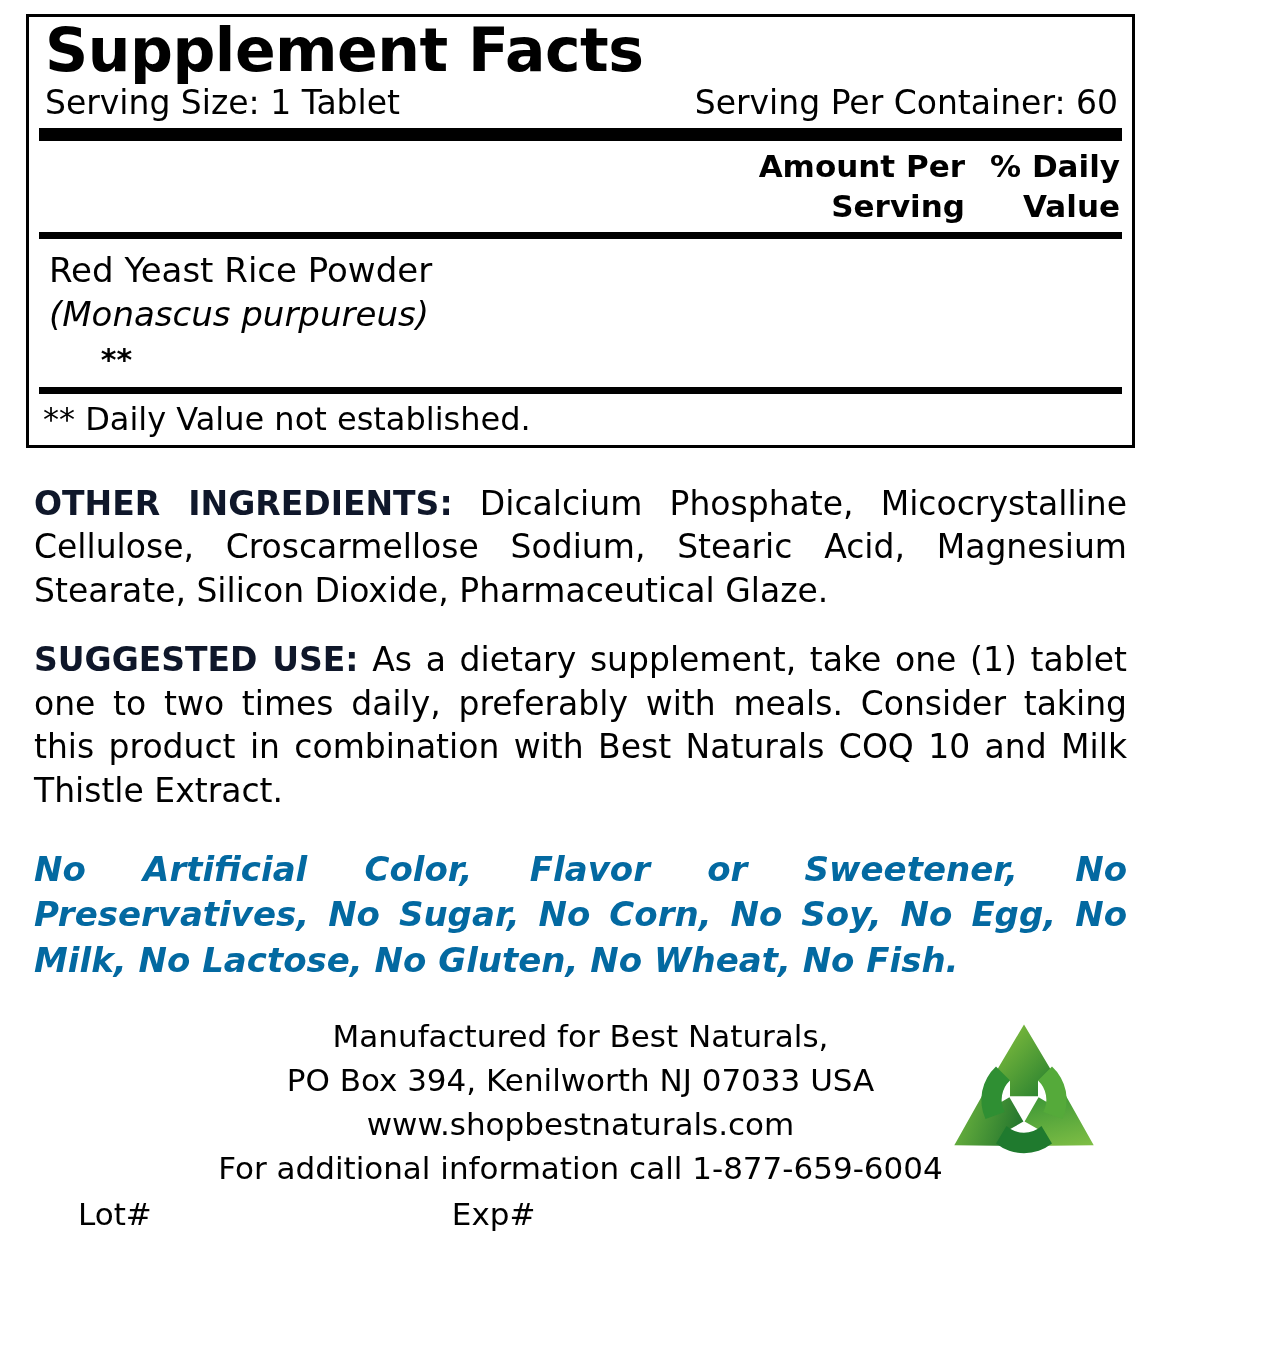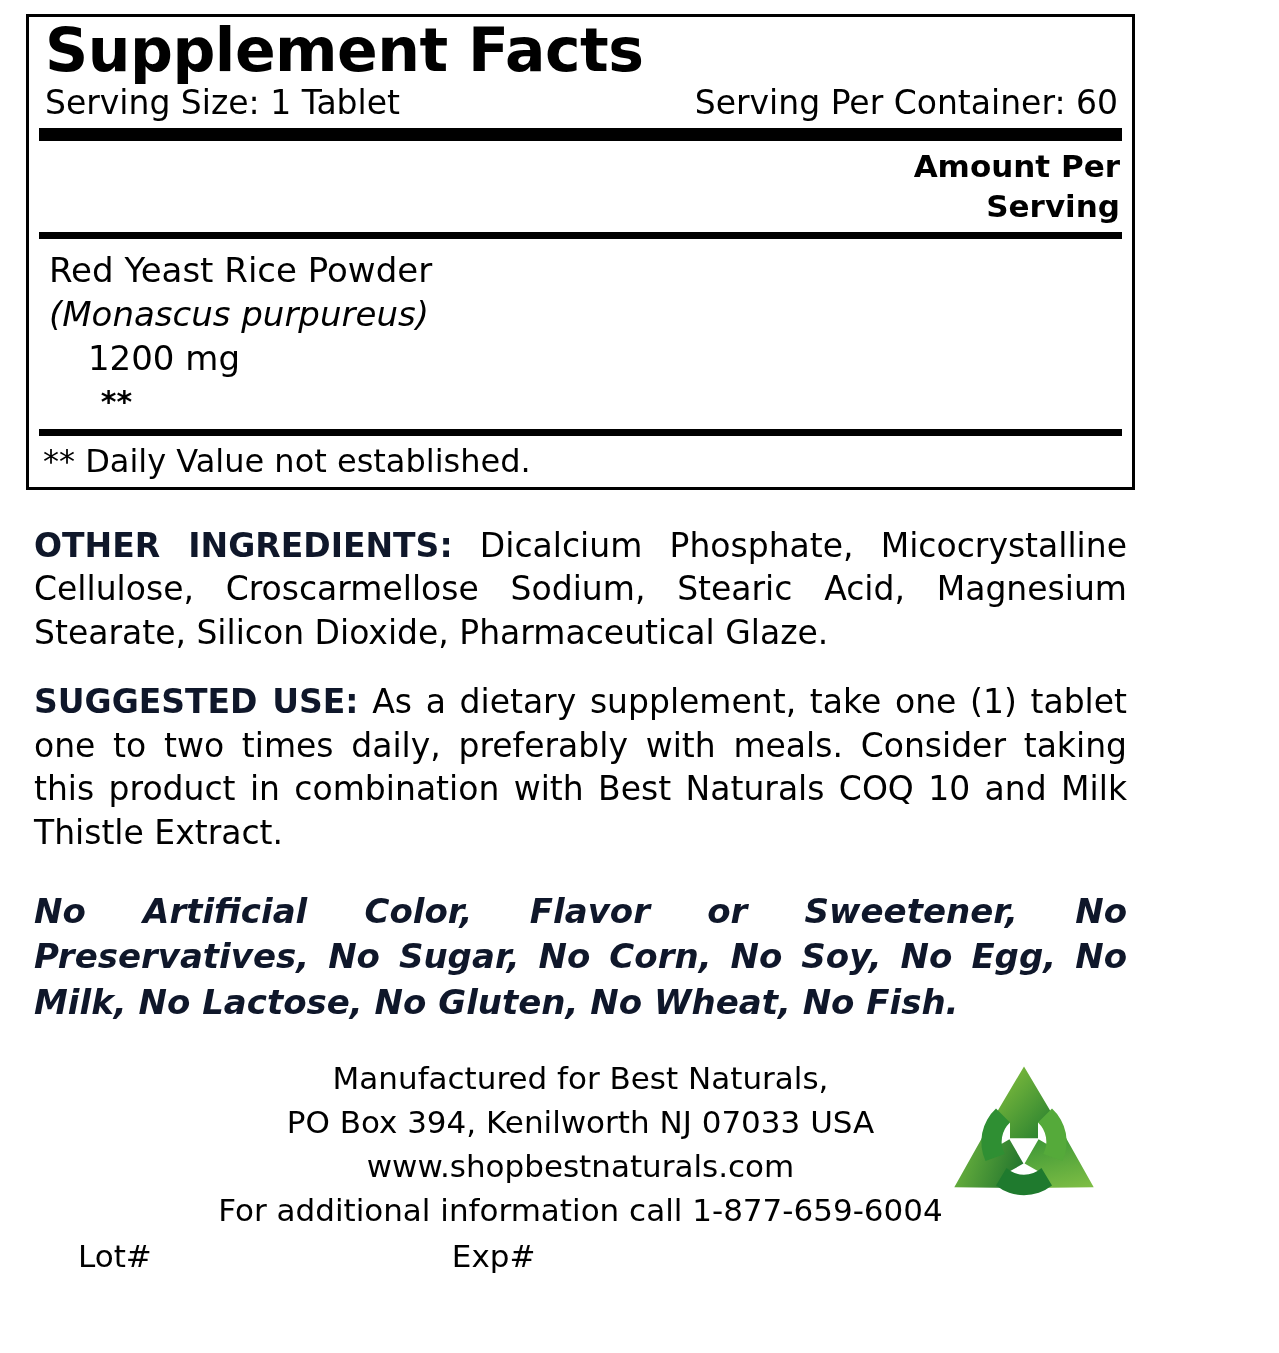--- a/index.html
+++ b/index.html
@@ -116,21 +116,21 @@
   .lead {
     color: #0f172a;
     font-weight: 700;
   }
   .claims {
     margin: 34px 14px 0 14px;
     font-size: 34px;
     line-height: 1.35;
     font-style: italic;
     font-weight: 700;
-    color: #0f172a;
+    color: #0369a1;
     text-align: justify;
   }
 
   
   .footer {
     position: relative;
     margin: 30px 0 0 0;
     text-align: center;
     font-size: 31px;
     line-height: 1.42;
@@ -163,30 +163,33 @@
       <span>Serving Per Container: 60</span>
     </div>
 
     <div class="rule-thick"></div>
 
     <div class="col-head">
       <div class="amount">
         <div>Amount Per</div>
         <div>Serving</div>
       </div>
+      <div class="dv">
+        <div>% Daily</div>
+        <div>Value</div>
+      </div>
     </div>
 
     <div class="rule-med"></div>
 
     <div class="nutrient-row">
       <div class="nutrient-name">
         <span>Red Yeast Rice Powder</span>
         <span class="latin">(Monascus purpureus)</span>
       </div>
-      <div class="nutrient-amount">1200 mg</div>
       <div class="nutrient-dv">**</div>
     </div>
 
     <div class="rule-med"></div>
 
     <div class="footnote">** Daily Value not established.</div>
   </div>
 
   <div class="body-block first">
     <span class="lead">OTHER INGREDIENTS:</span><span> Dicalcium Phosphate, Micocrystalline Cellulose, Croscarmellose Sodium, Stearic Acid, Magnesium Stearate, Silicon Dioxide, Pharmaceutical Glaze.</span>

